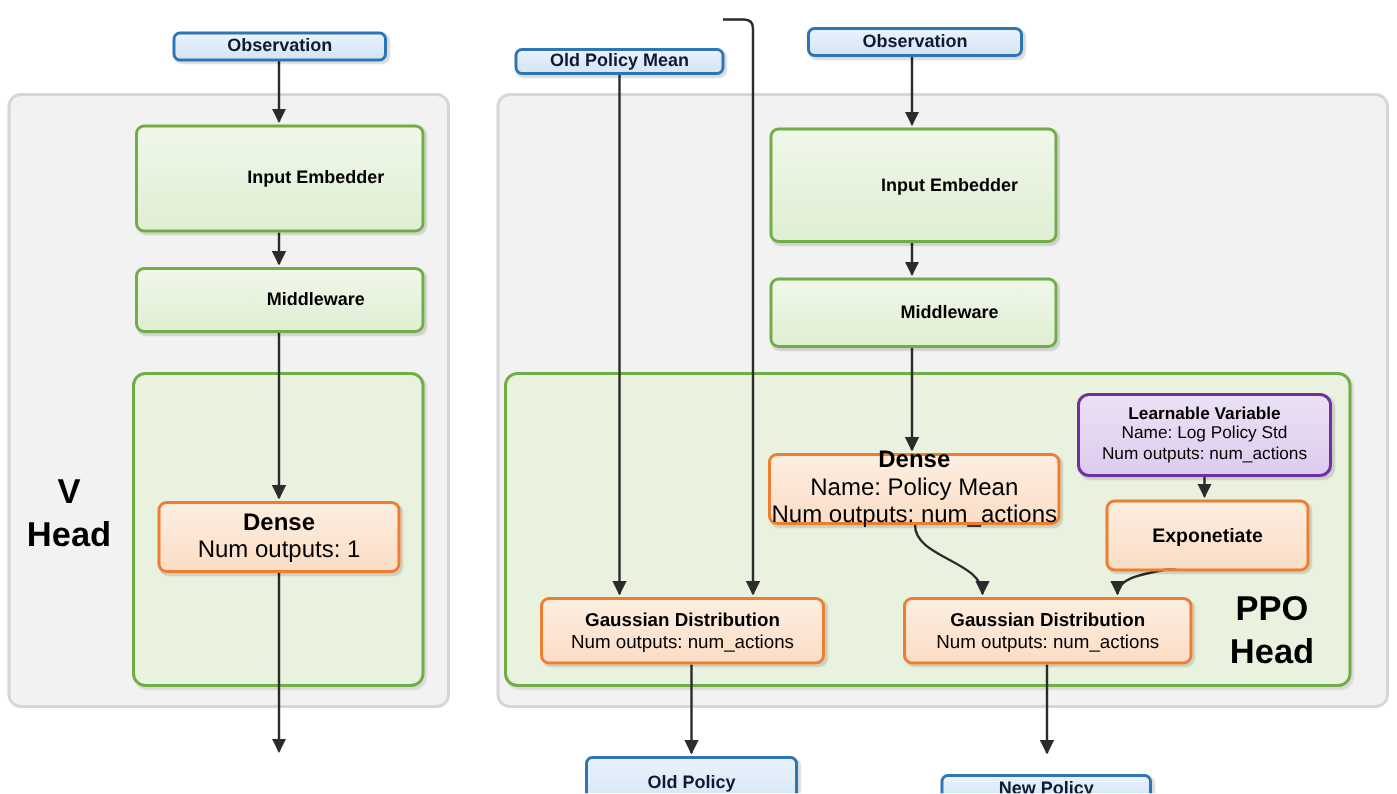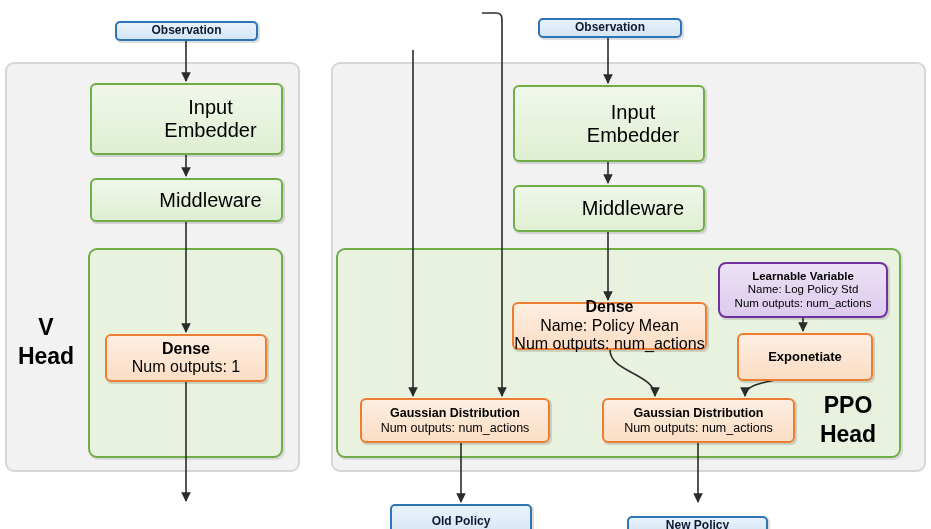--- a/index.html
+++ b/index.html
@@ -22,21 +22,21 @@
     line-height:1.15;
   }
   .node.blue{
     background:linear-gradient(180deg,#e9f2fb 0%,#d4e5f5 100%);
     border:2.5px solid #2e75b6;border-radius:5px;
     font-weight:bold;font-size:12px;color:#0d1a33;
   }
   .node.green{
     background:linear-gradient(180deg,#f0f7ea 0%,#dfefd2 100%);
     border:2.5px solid #70ad47;border-radius:6px;
-    font-weight:normal;font-size:20px;color:#000000;padding-left:48px;
+    font-weight:bold;font-size:12px;color:#000000;padding-left:48px;
   }
   .node.orange{
     background:linear-gradient(180deg,#fdeee1 0%,#fbddc5 100%);
     border:2.5px solid #ed7d31;border-radius:6px;
     font-size:16px;color:#000000;
   }
   .node.purple{
     background:linear-gradient(180deg,#ece1f5 0%,#ddcbee 100%);
     border:2.5px solid #7030a0;border-radius:8px;
     font-size:11.5px;color:#000000;
@@ -93,20 +93,21 @@
   <div class="node green" style="left:90px;top:178px;width:193px;height:44px;">Middleware</div>
   <div class="node orange" style="left:105px;top:334px;width:162px;height:48px;">
     <span class="title">Dense</span>
     <span class="sub">Num outputs: 1</span>
   </div>
   <div class="headlabel" style="left:13px;top:313px;width:66px;">
     <div>V</div>
     <div>Head</div>
   </div>
 
+  <div class="node blue" style="left:343px;top:32px;width:140px;height:18px;">Old Policy Mean</div>
   <div class="node blue" style="left:538px;top:18px;width:144px;height:20px;">Observation</div>
   <div class="node green" style="left:513px;top:85px;width:192px;height:77px;">Input Embedder</div>
   <div class="node green" style="left:513px;top:185px;width:192px;height:47px;">Middleware</div>
 
   <div class="node orange" style="left:512px;top:302px;width:195px;height:48px;">
     <span class="title">Dense</span>
     <span class="sub">Name: Policy Mean</span>
     <span class="sub">Num outputs: num_actions</span>
   </div>
 

